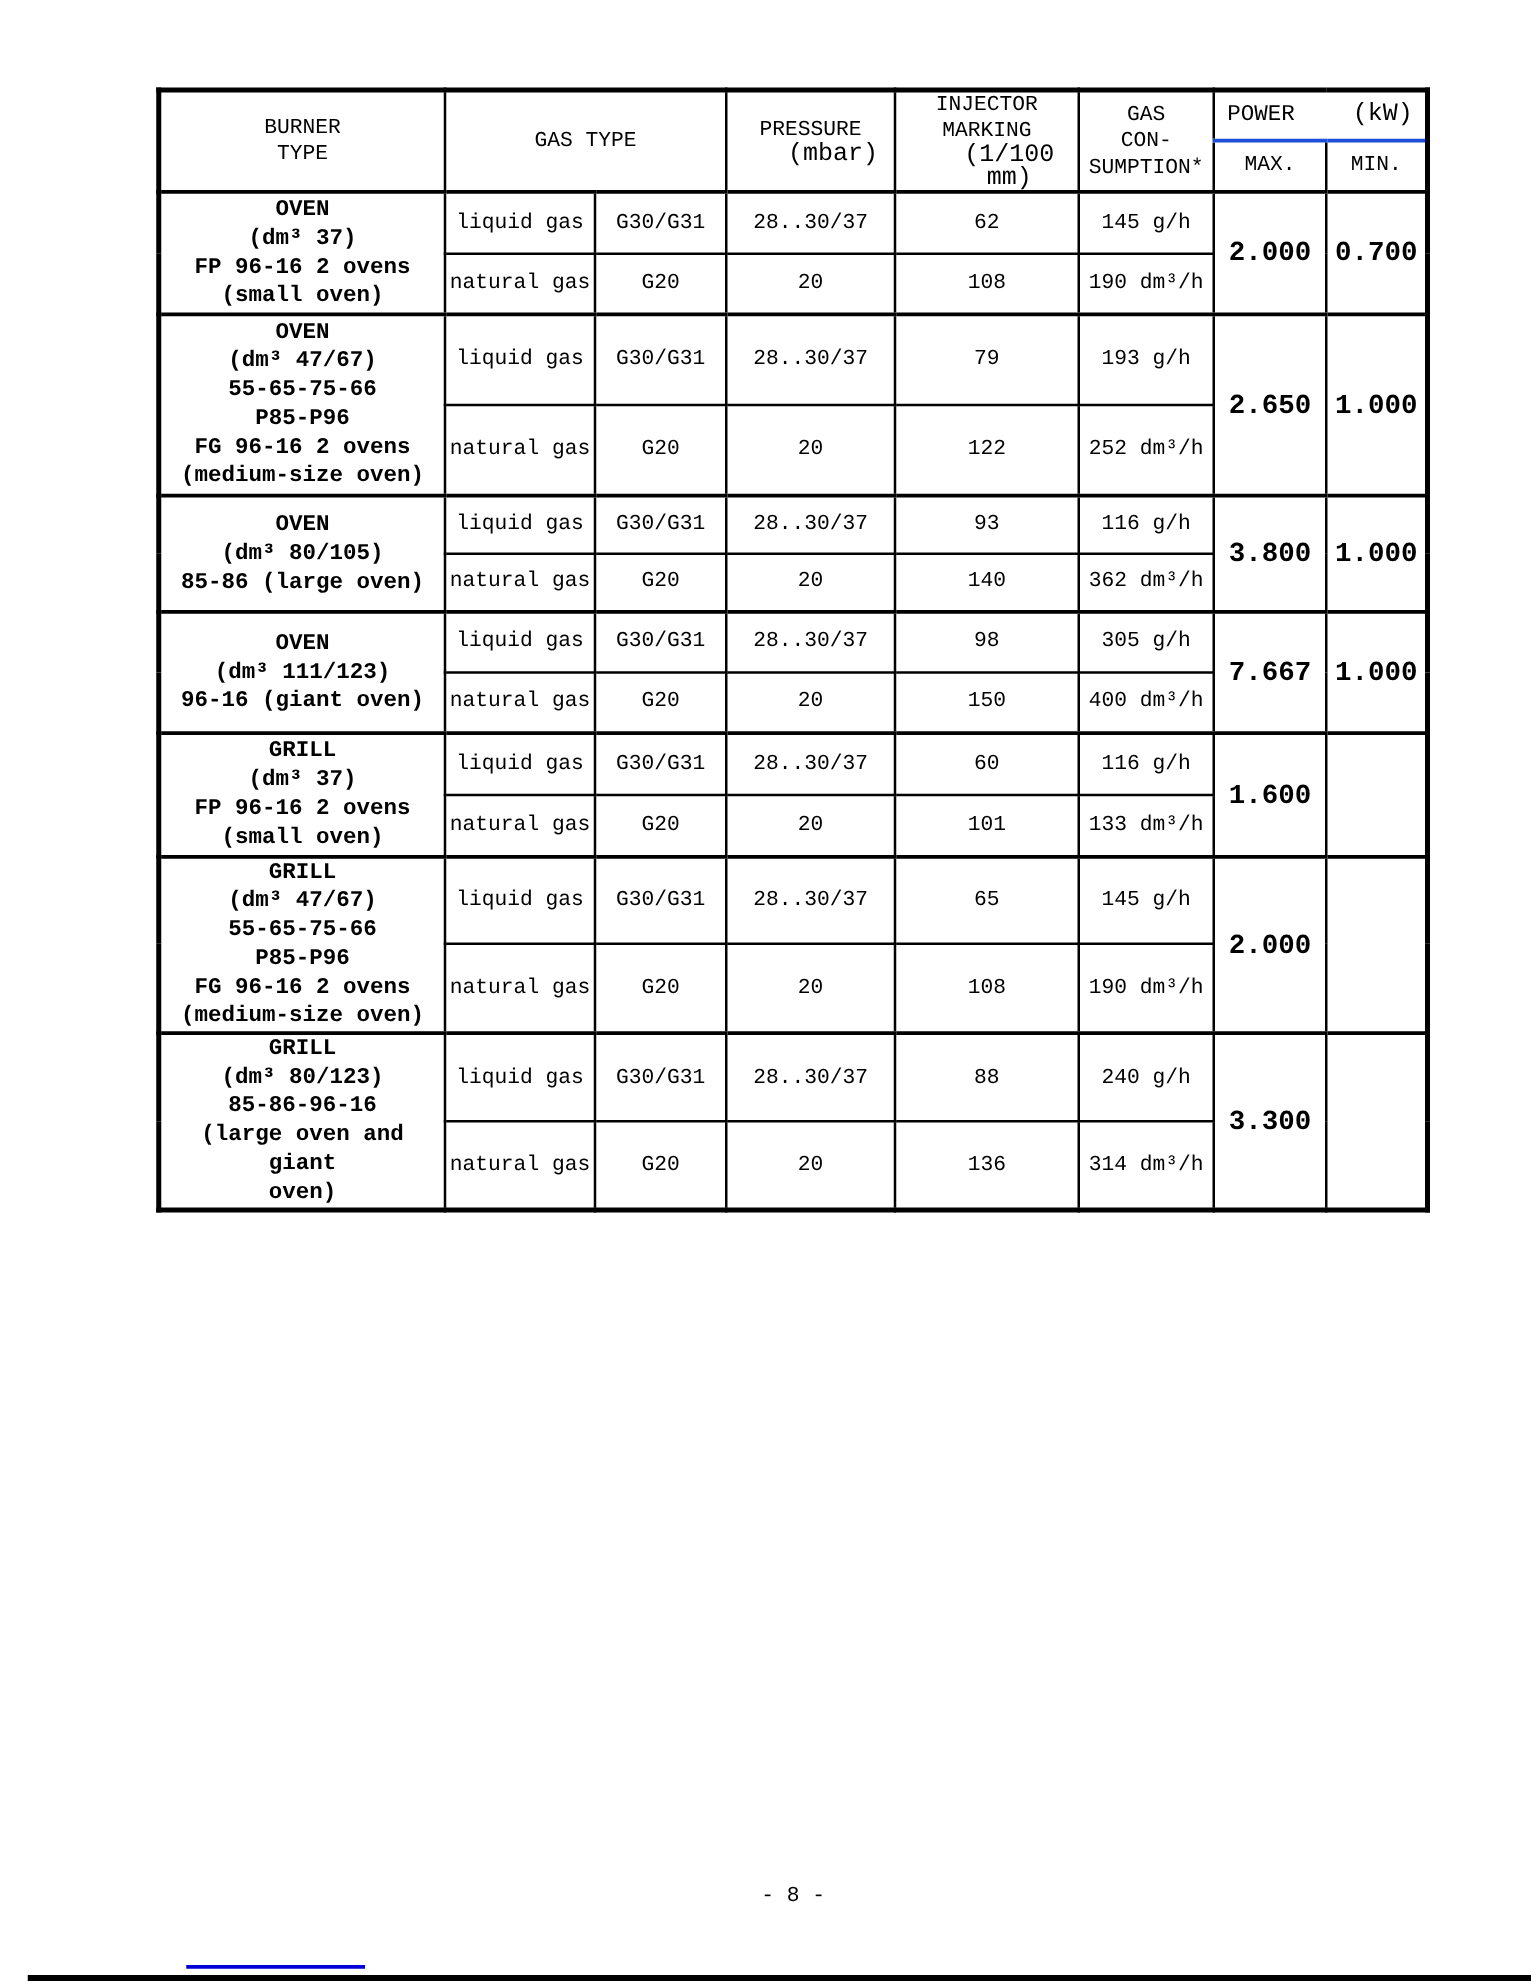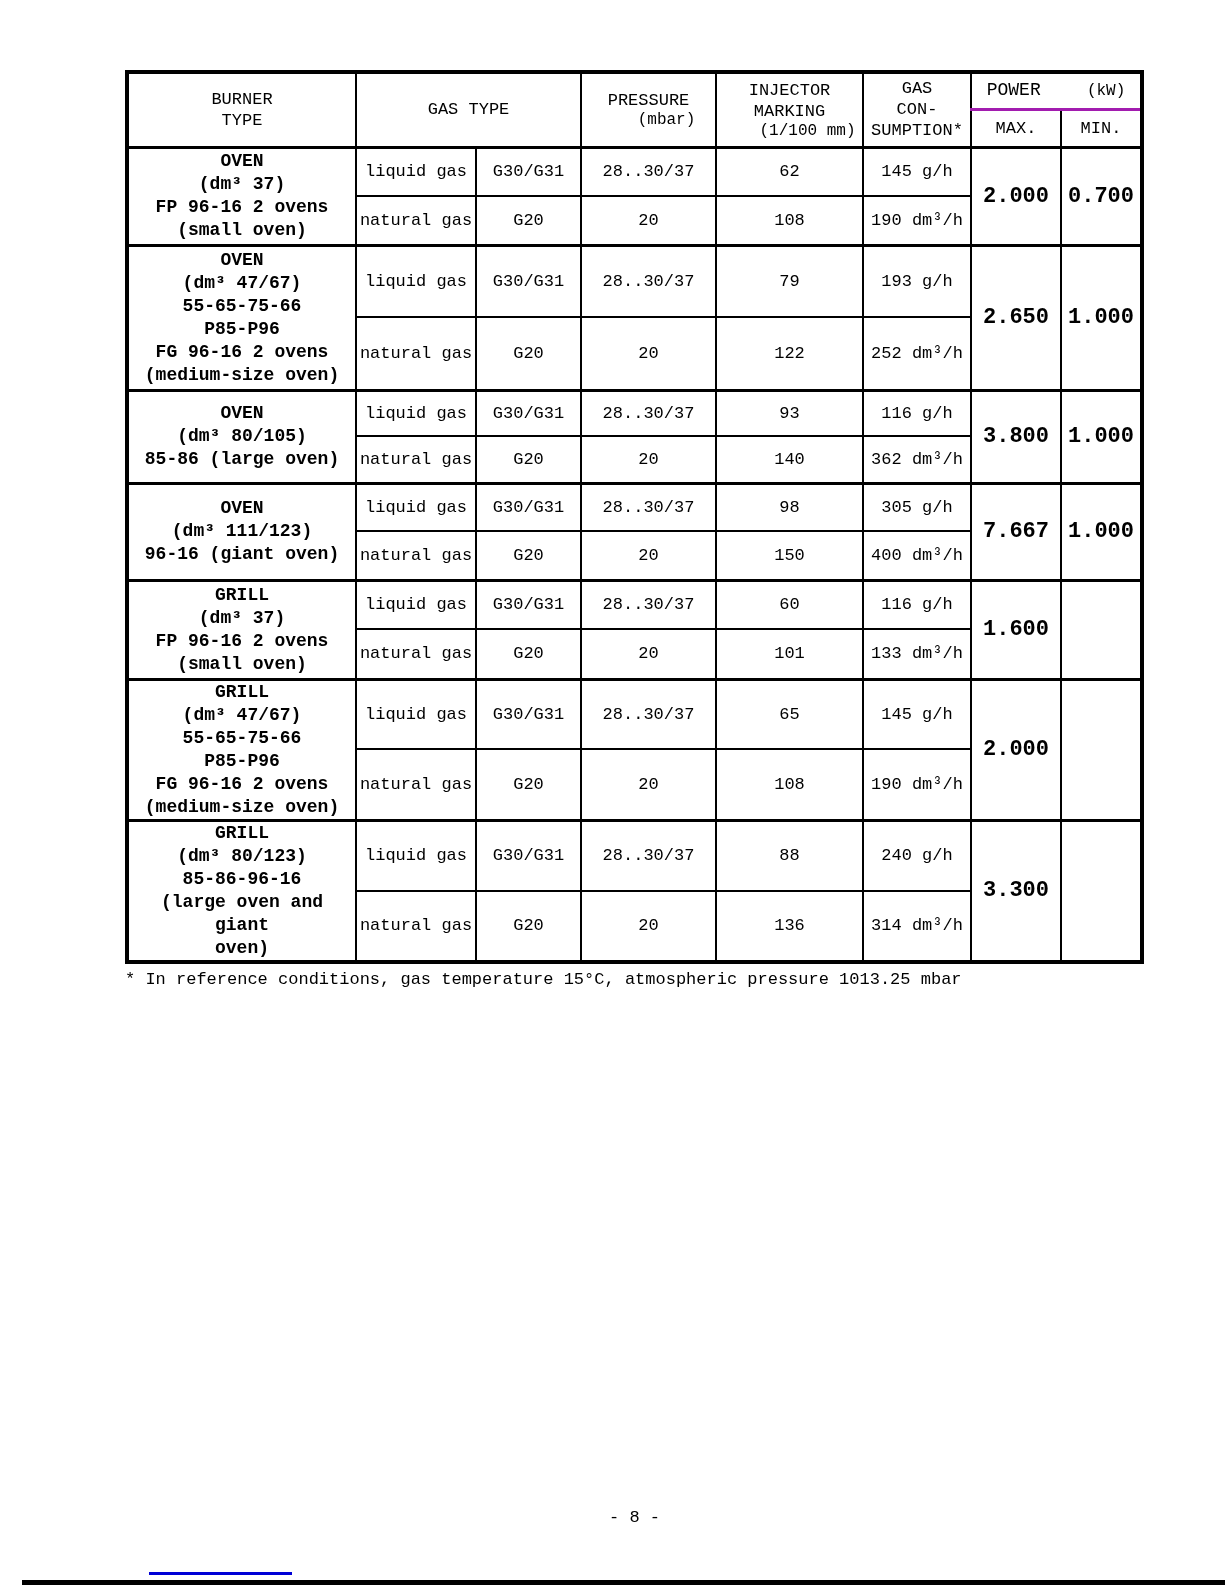--- a/index.html
+++ b/index.html
@@ -28,25 +28,25 @@
     vertical-align: middle;
     padding: 0 2px;
     overflow: hidden;
   }
   thead th {
     font-weight: normal;
     font-size: 17px;
     line-height: 21px;
     white-space: pre-line;
   }
-  .small { font-size: 16px; line-height: 18px; padding-left: 36px; }
+  .small { font-size: 20px; line-height: 18px; padding-left: 36px; }
   .power-word { font-size: 18px; }
   tr.hr1 { height: 37px; }
   tr.hr2 { height: 38px; }
-  tr.hr2 th { border-top: 3px solid #a21caf; }
+  tr.hr2 th { border-top: 3px solid #1d4ed8; }
   tbody tr.row-a td { border-top: 3px solid #000; }
   td.burner {
     border-right: 3px solid #000;
     font-weight: bold;
     font-size: 18px;
     line-height: 23px;
     white-space: pre-line;
   }
   td.data { font-size: 17px; white-space: pre-line; }
   td.pmax { border-left: 3px solid #000; }
@@ -272,18 +272,17 @@
       <tr class="g6b">
         <td class="data">natural gas</td>
         <td class="data">G20</td>
         <td class="data">20</td>
         <td class="data">136</td>
         <td class="data">314 dm³/h</td>
       </tr>
     </tbody>
   </table>
 
-  <div class="footnote">* In reference conditions, gas temperature 15°C, atmospheric pressure 1013.25 mbar</div>
   <div class="pageno">- 8 -</div>
   <div class="blue-line"></div>
   <div class="bottom-bar"></div>
 
 </div>
 
 </body></html>

